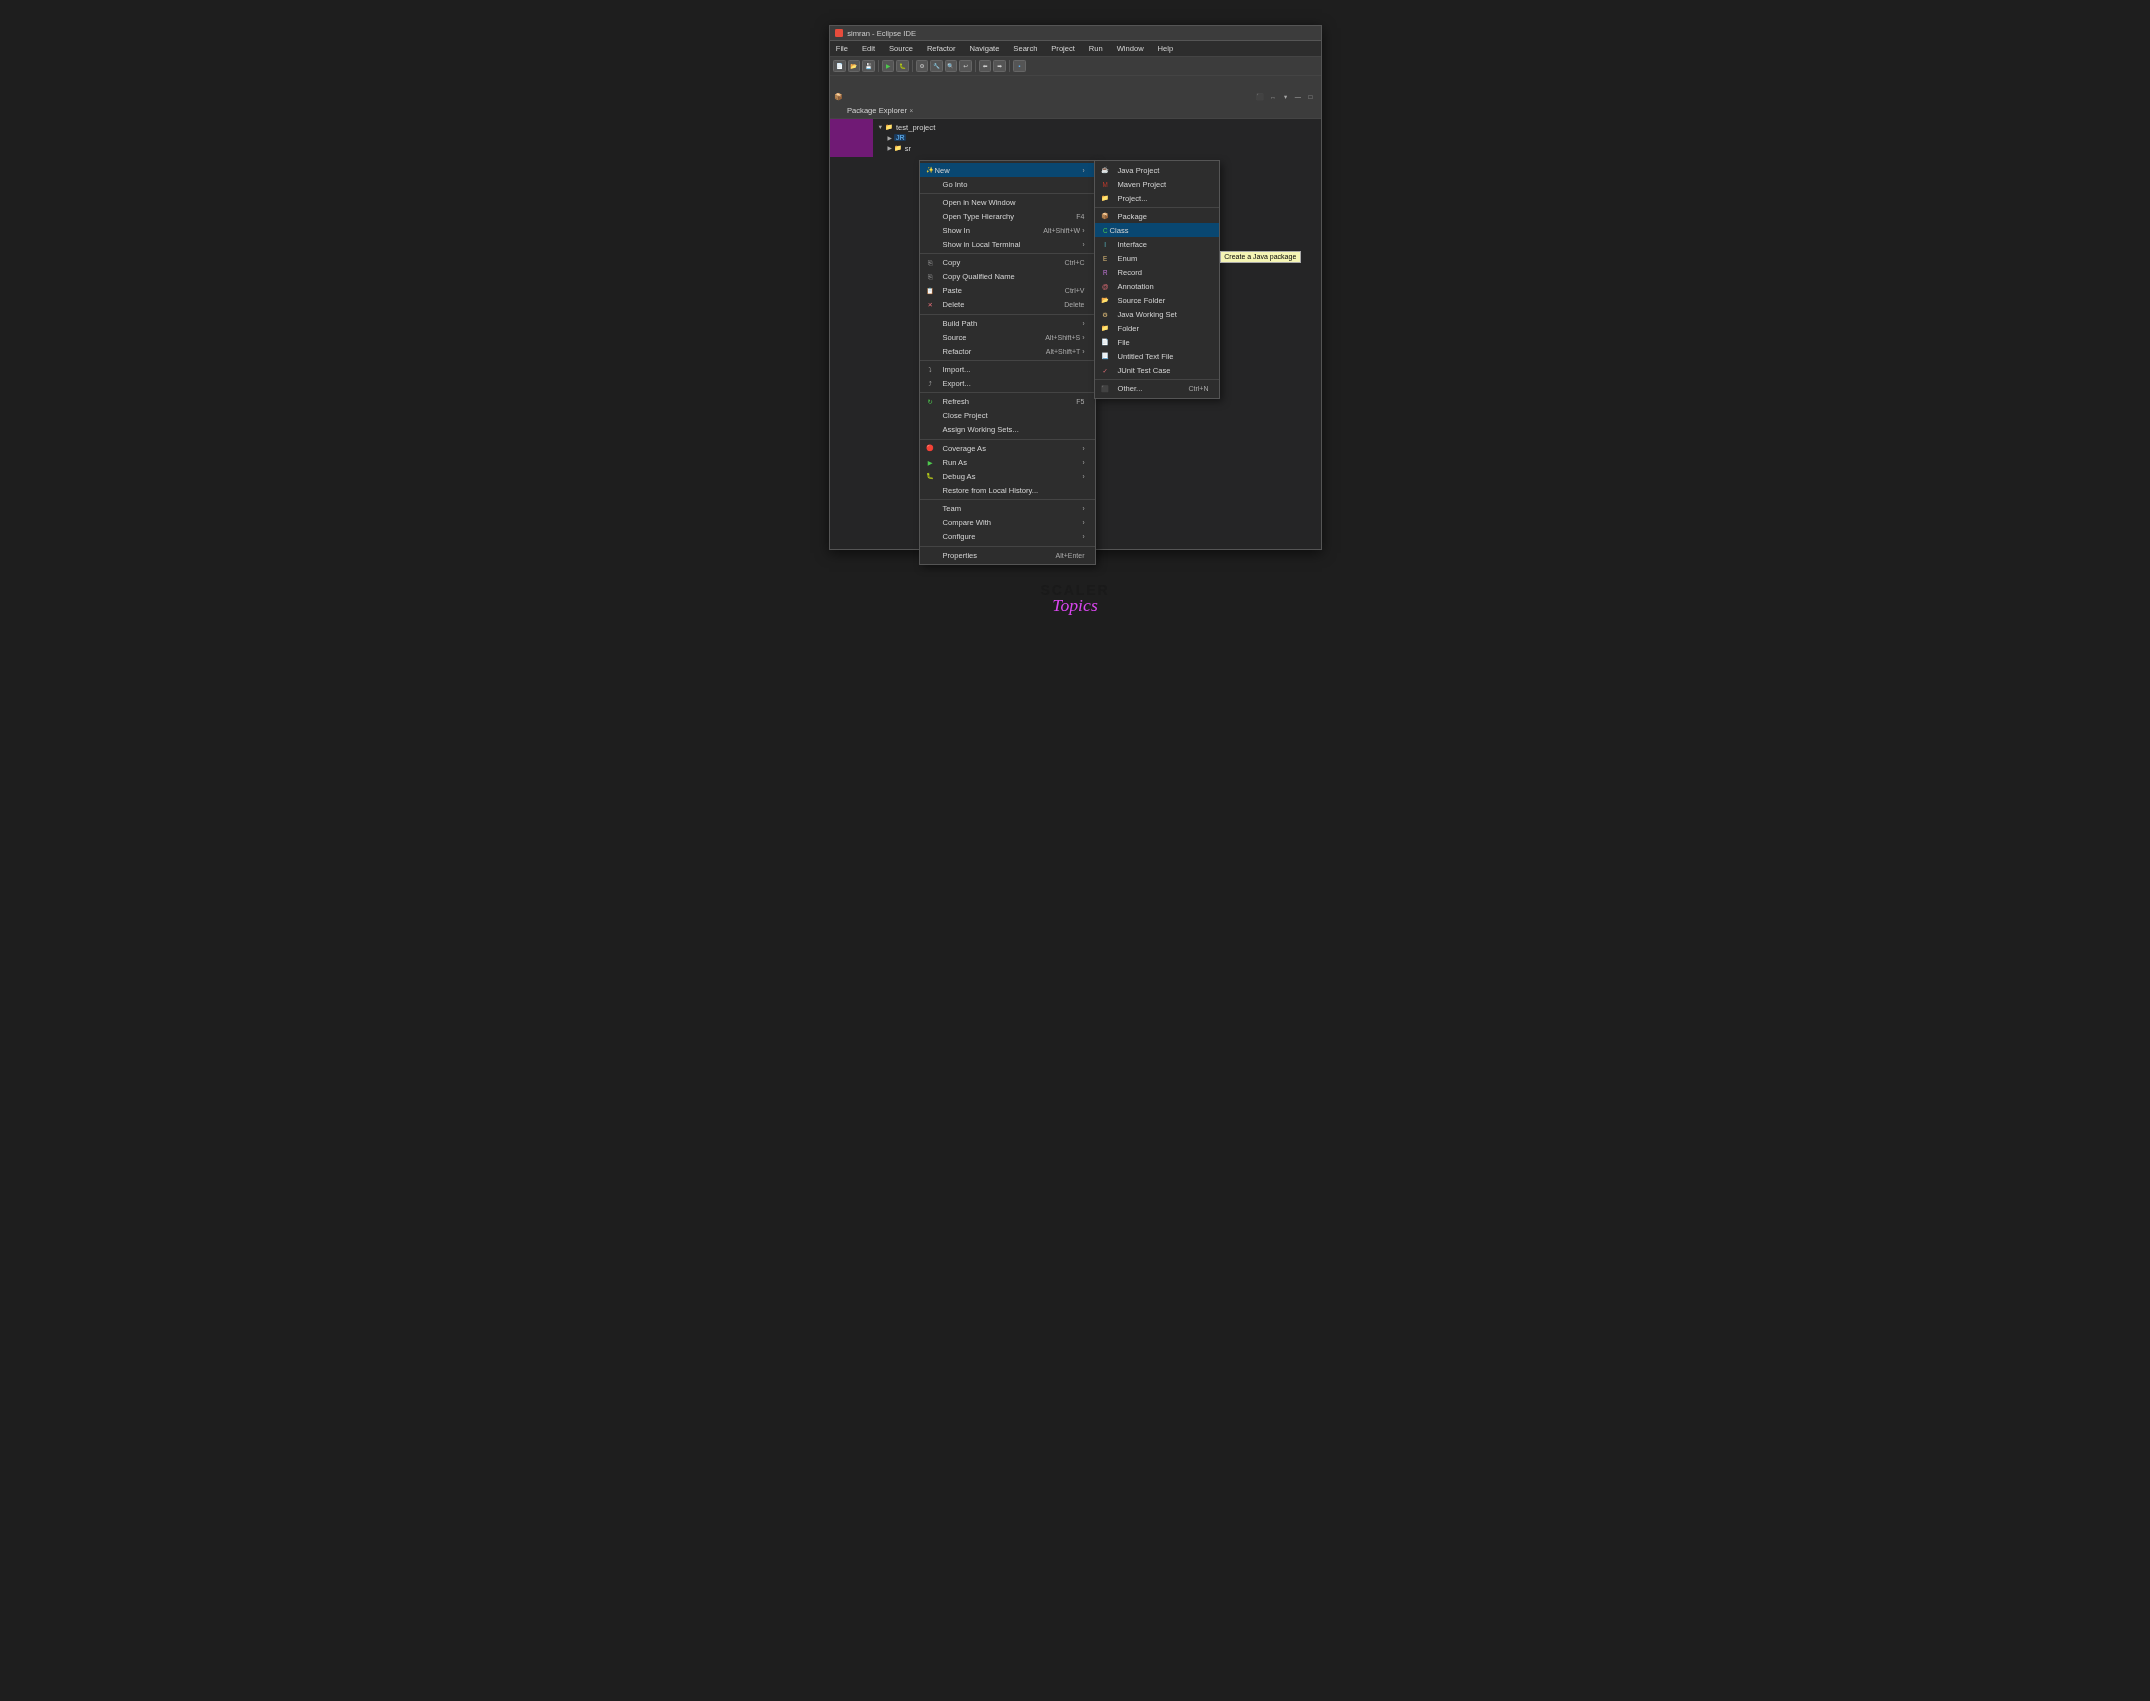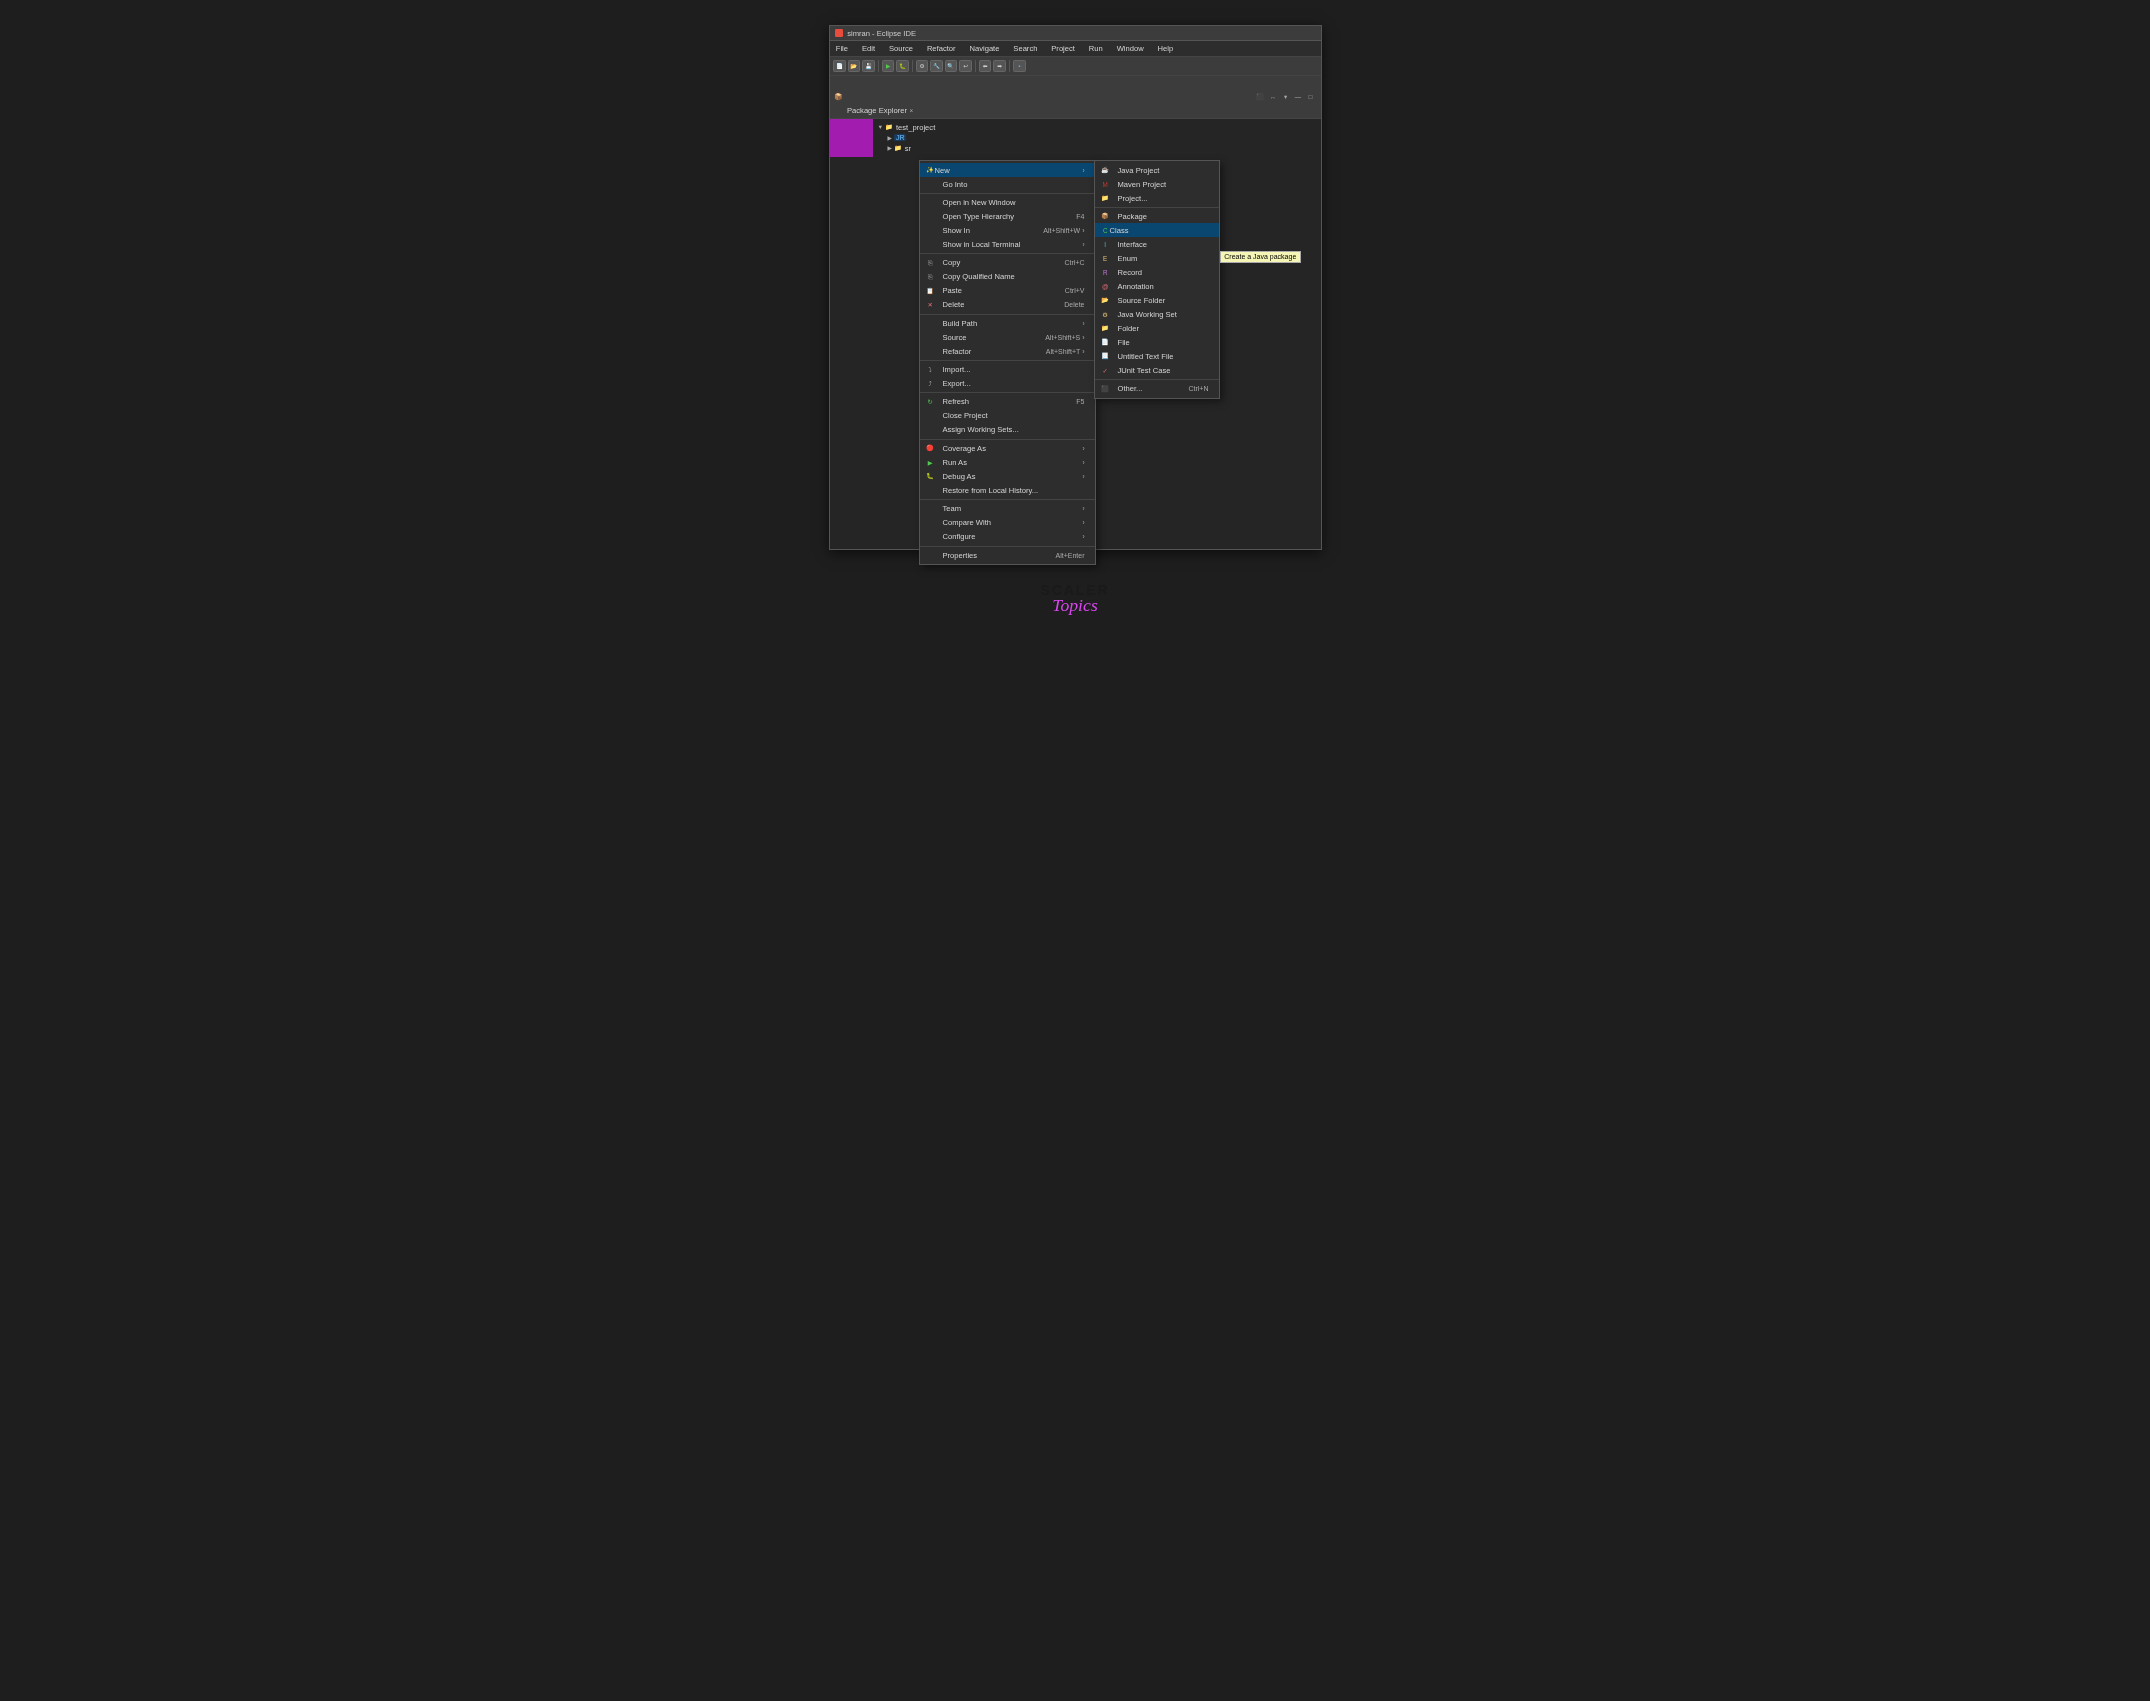--- a/index.html
+++ b/index.html
@@ -10,21 +10,21 @@
       color: #d4d4d4;
       display: flex;
       flex-direction: column;
       align-items: center;
       min-height: 100vh;
       padding: 25px 12.6px;
     }
 
     .ide-window {
       width: 493px;
-      background: #a21caf;
+      background: #701a75;
       border: 0.6px solid #555;
       box-shadow: 0 2.5px 12.6px rgba(0,0,0,0.6);
       position: relative;
     }
 
     
     .title-bar {
       background: #3c3c3c;
       padding: 2.5px 5px;
       font-size: 7.6px;

